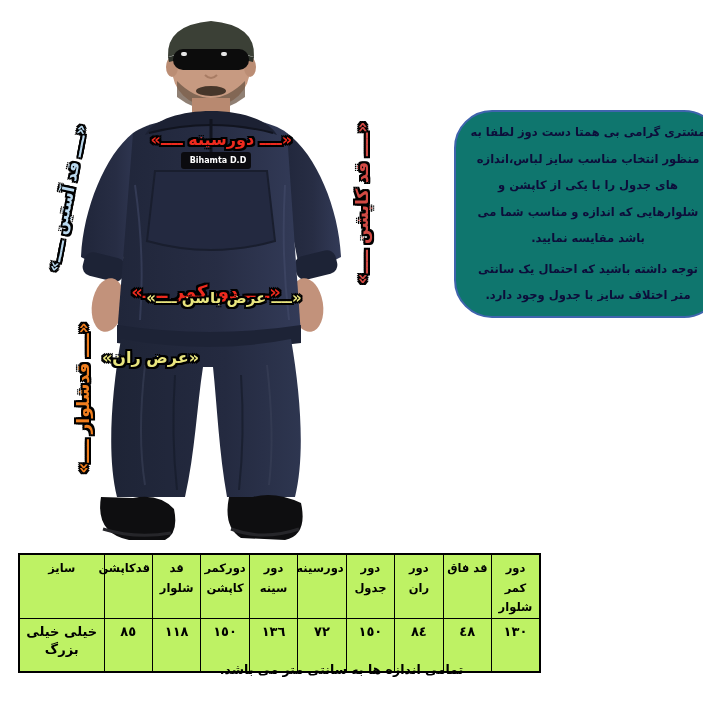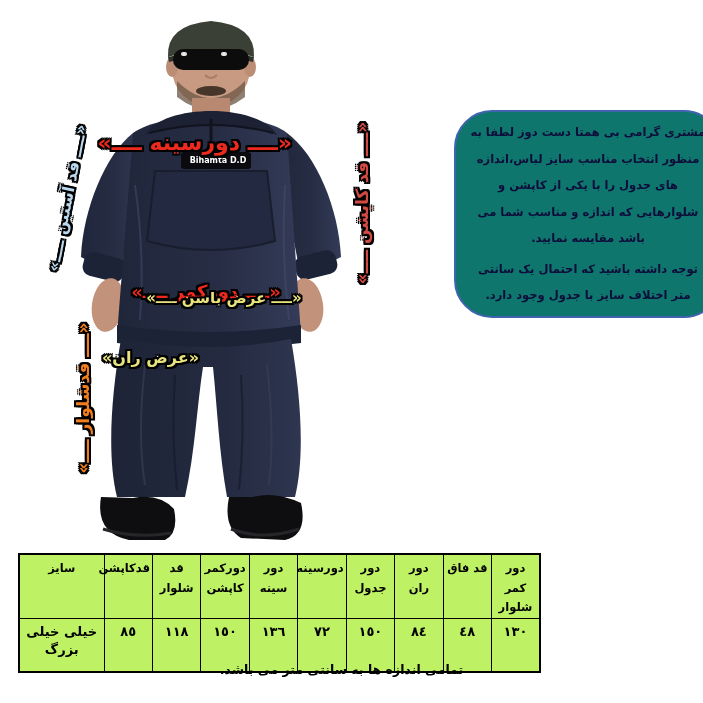--- a/index.html
+++ b/index.html
@@ -2,21 +2,21 @@
 <html lang="fa"><head>
 <meta charset="utf-8">
 <style>
   html,body{margin:0;padding:0;background:#ffffff;}
   .canvas{position:relative;width:703px;height:703px;background:#fff;overflow:hidden;
           font-family:"DejaVu Sans",sans-serif;}
   
   .fig-label{position:absolute;font-weight:bold;white-space:nowrap;direction:rtl;
              text-shadow:-2px -2px 0 #000,2px -2px 0 #000,-2px 2px 0 #000,2px 2px 0 #000,
                          -2px 0 0 #000,2px 0 0 #000,0 -2px 0 #000,0 2px 0 #000;}
-  .lbl-chest {left:120px;top:130px;width:172px;font-size:22px;color:#ee2a1e;}
+  .lbl-chest {left:120px;top:130px;width:172px;font-size:16px;color:#ee2a1e;}
   .lbl-waist {left:112px;top:252px;width:188px;text-align:center;font-size:18px;color:#ee2a1e;margin-top:29px;}
   .lbl-hip   {left:124px;top:289px;width:200px;text-align:center;font-size:15px;color:#e9e57e;}
   .lbl-thigh {left:102px;top:348px;font-size:16px;color:#e9e57e;}
   .lbl-sleeve{left:67px;top:198px;font-size:16px;color:#bad9ef;
               transform:translate(-50%,-50%) rotate(-79deg);}
   .lbl-jacket{left:362px;top:203px;font-size:17px;color:#d24a44;
               transform:translate(-50%,-50%) rotate(-90deg);}
   .lbl-pants {left:83px;top:398px;font-size:17px;color:#f07e1e;
               transform:translate(-50%,-50%) rotate(-90deg);}
   

